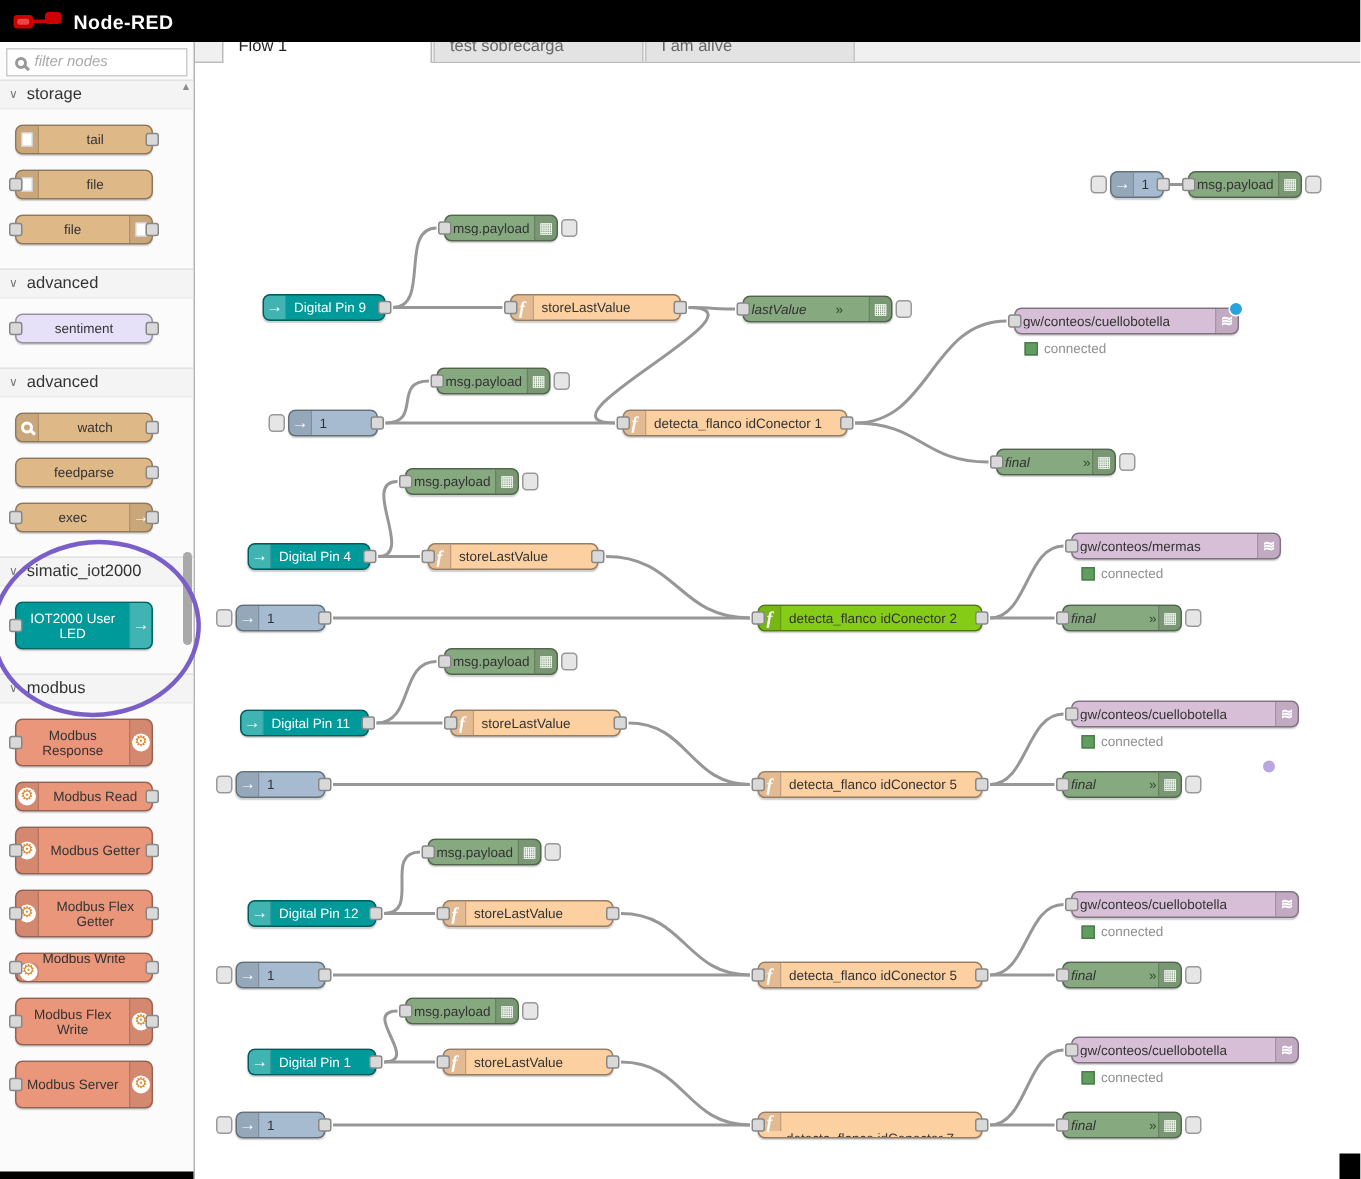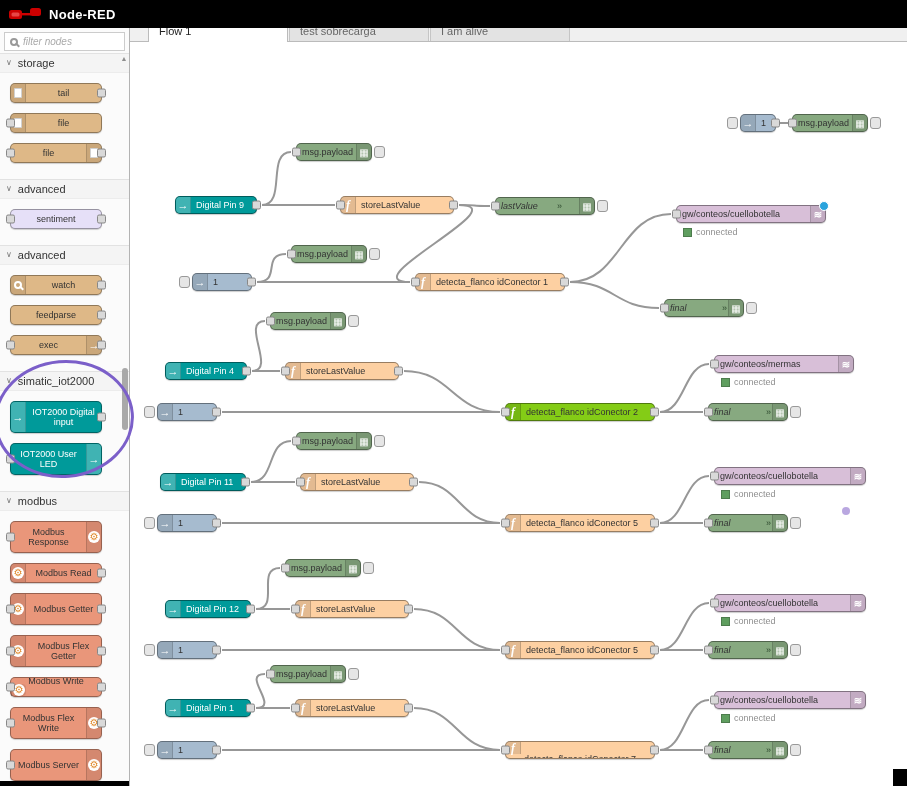--- a/index.html
+++ b/index.html
@@ -162,27 +162,20 @@
         <span class="pi-label">exec</span>
         <span class="iconbox right">
           <span class="g g-arrow"></span>
         </span>
         <span class="port in"></span>
         <span class="port out"></span>
       </div>
       <div class="cat-header">
         <span class="chev"></span>
         <span class="cat-label">simatic_iot2000</span>
-      </div>
-      <div class="palette-item lines2" style="background: rgb(0, 154, 154); color: rgb(255, 255, 255);">
-        <span class="iconbox left light">
-          <span class="g g-arrow"></span>
-        </span>
-        <span class="pi-label">IOT2000 Digital input</span>
-        <span class="port out"></span>
       </div>
       <div class="palette-item lines2" style="background: rgb(0, 154, 154); color: rgb(255, 255, 255);">
         <span class="pi-label">IOT2000 User LED</span>
         <span class="iconbox right light">
           <span class="g g-arrow"></span>
         </span>
         <span class="port in"></span>
       </div>
       <div class="cat-header">
         <span class="chev"></span>

